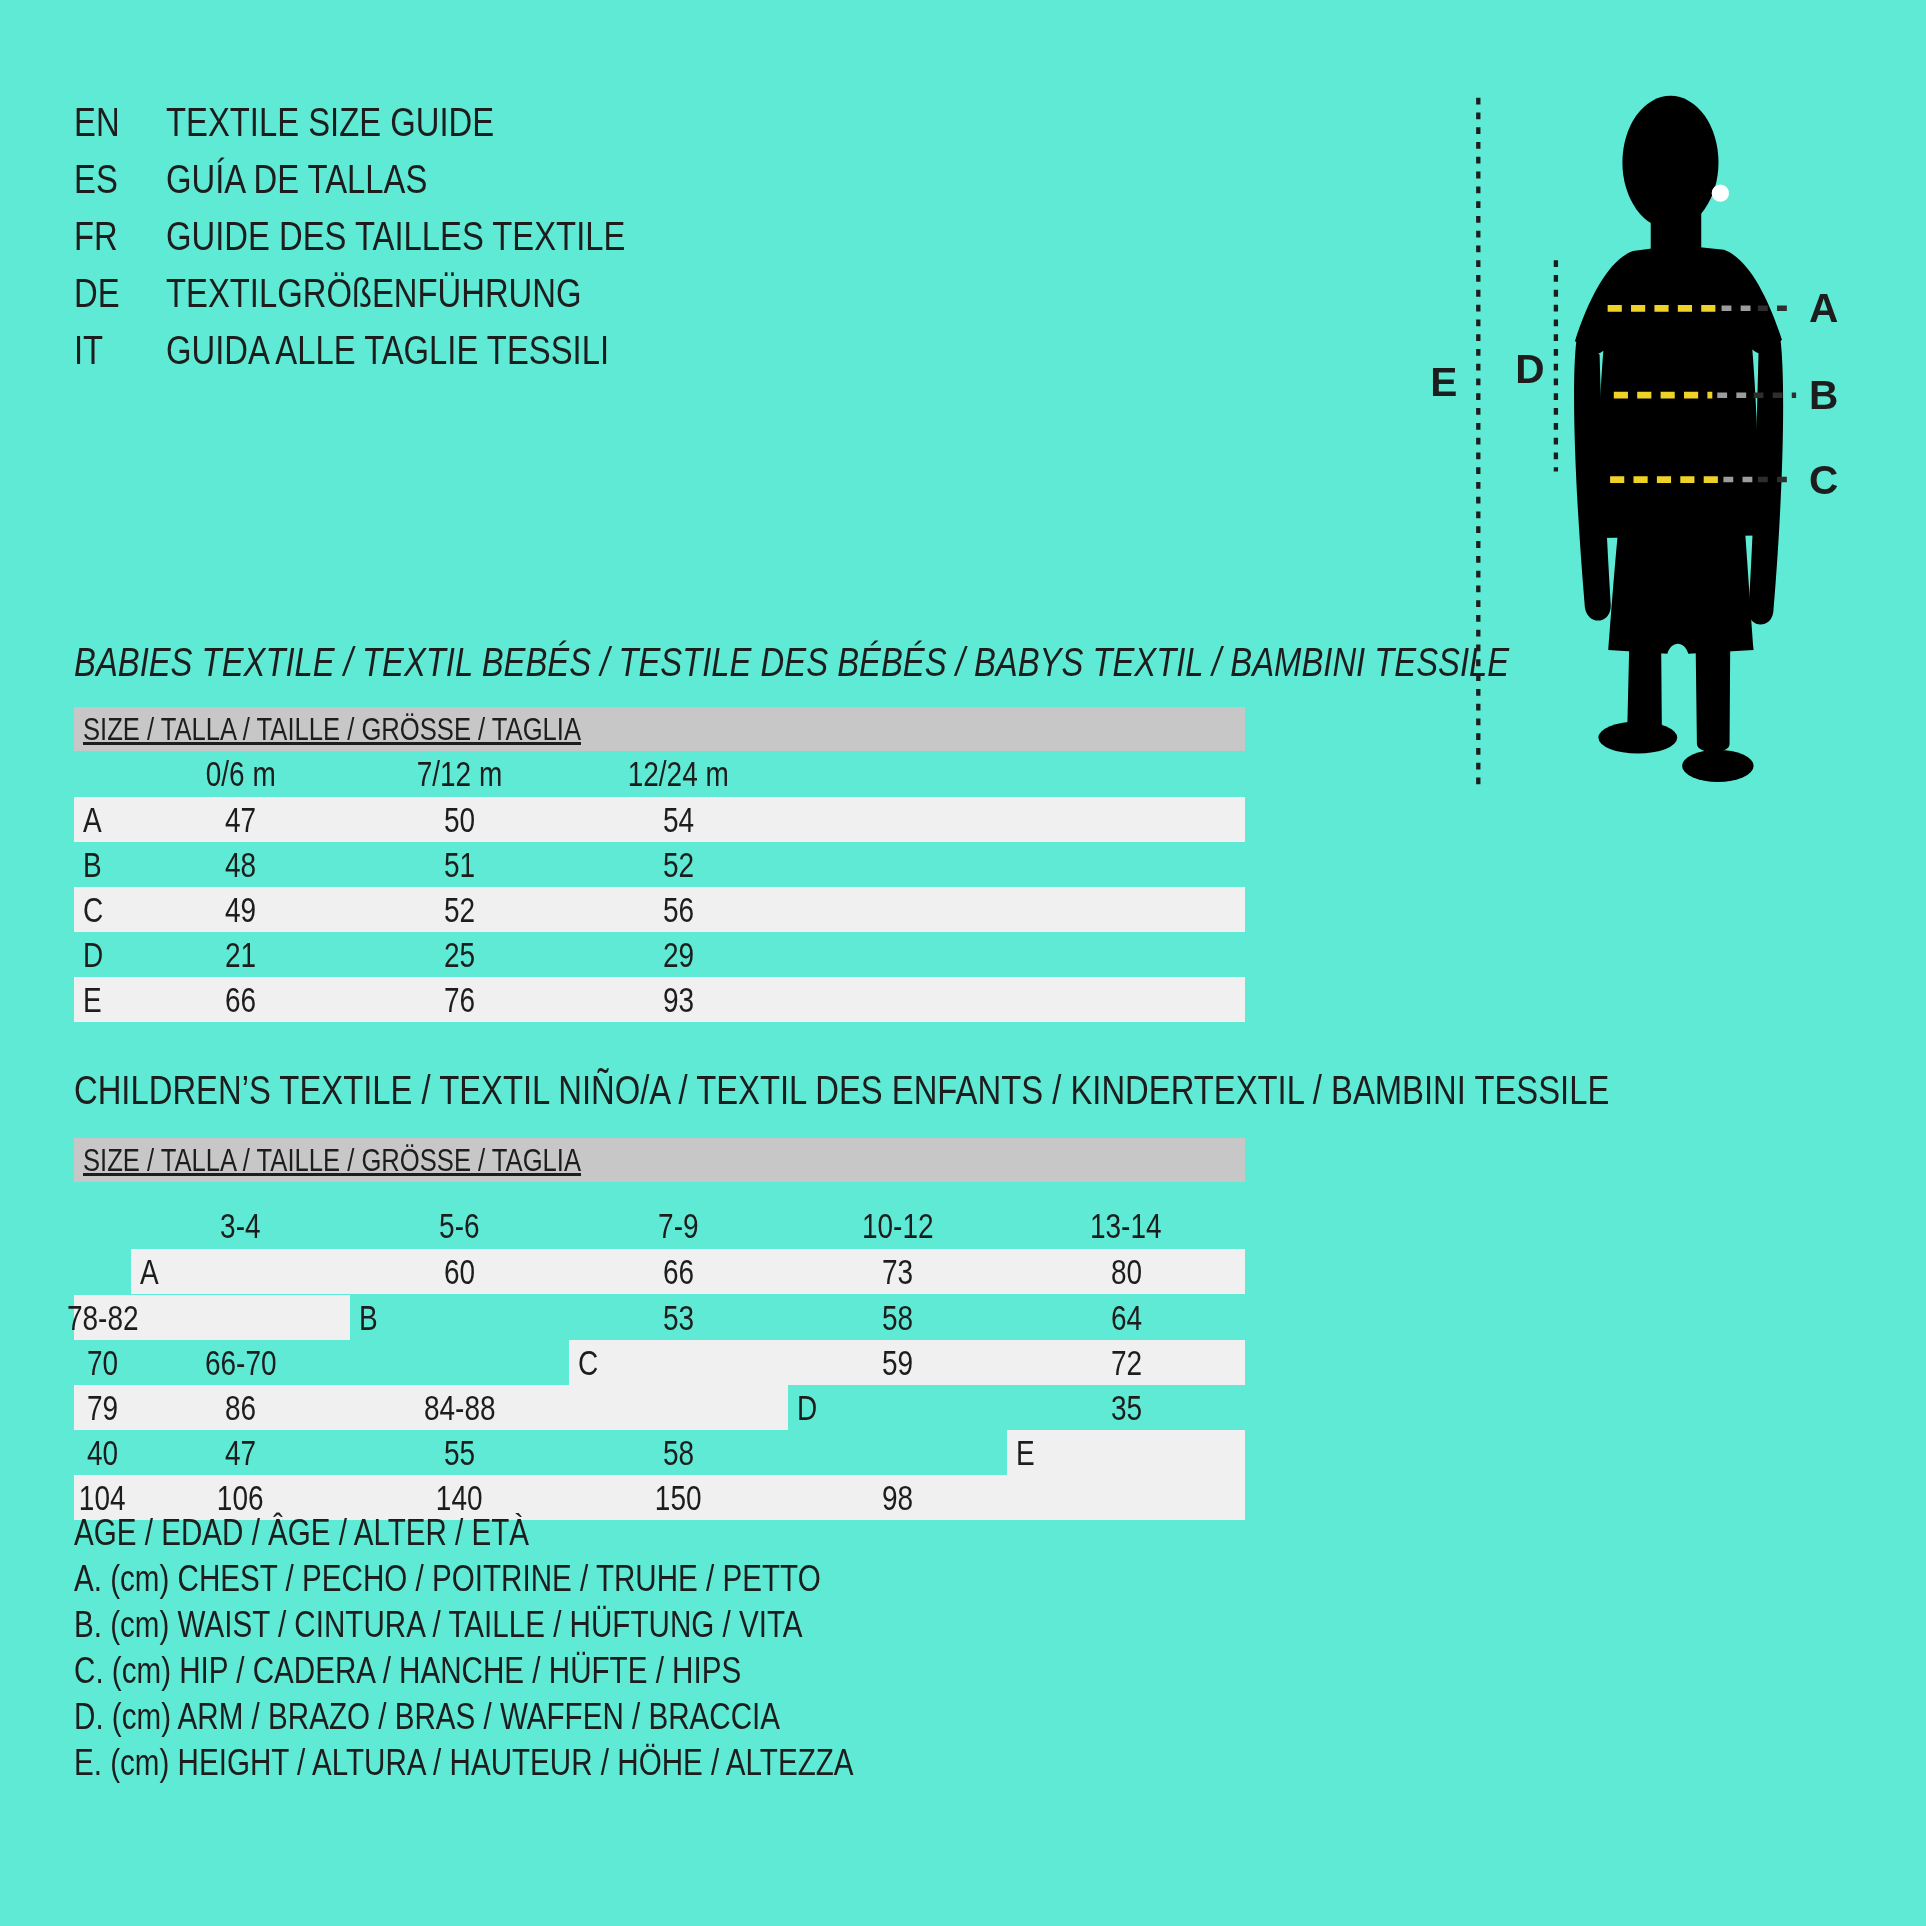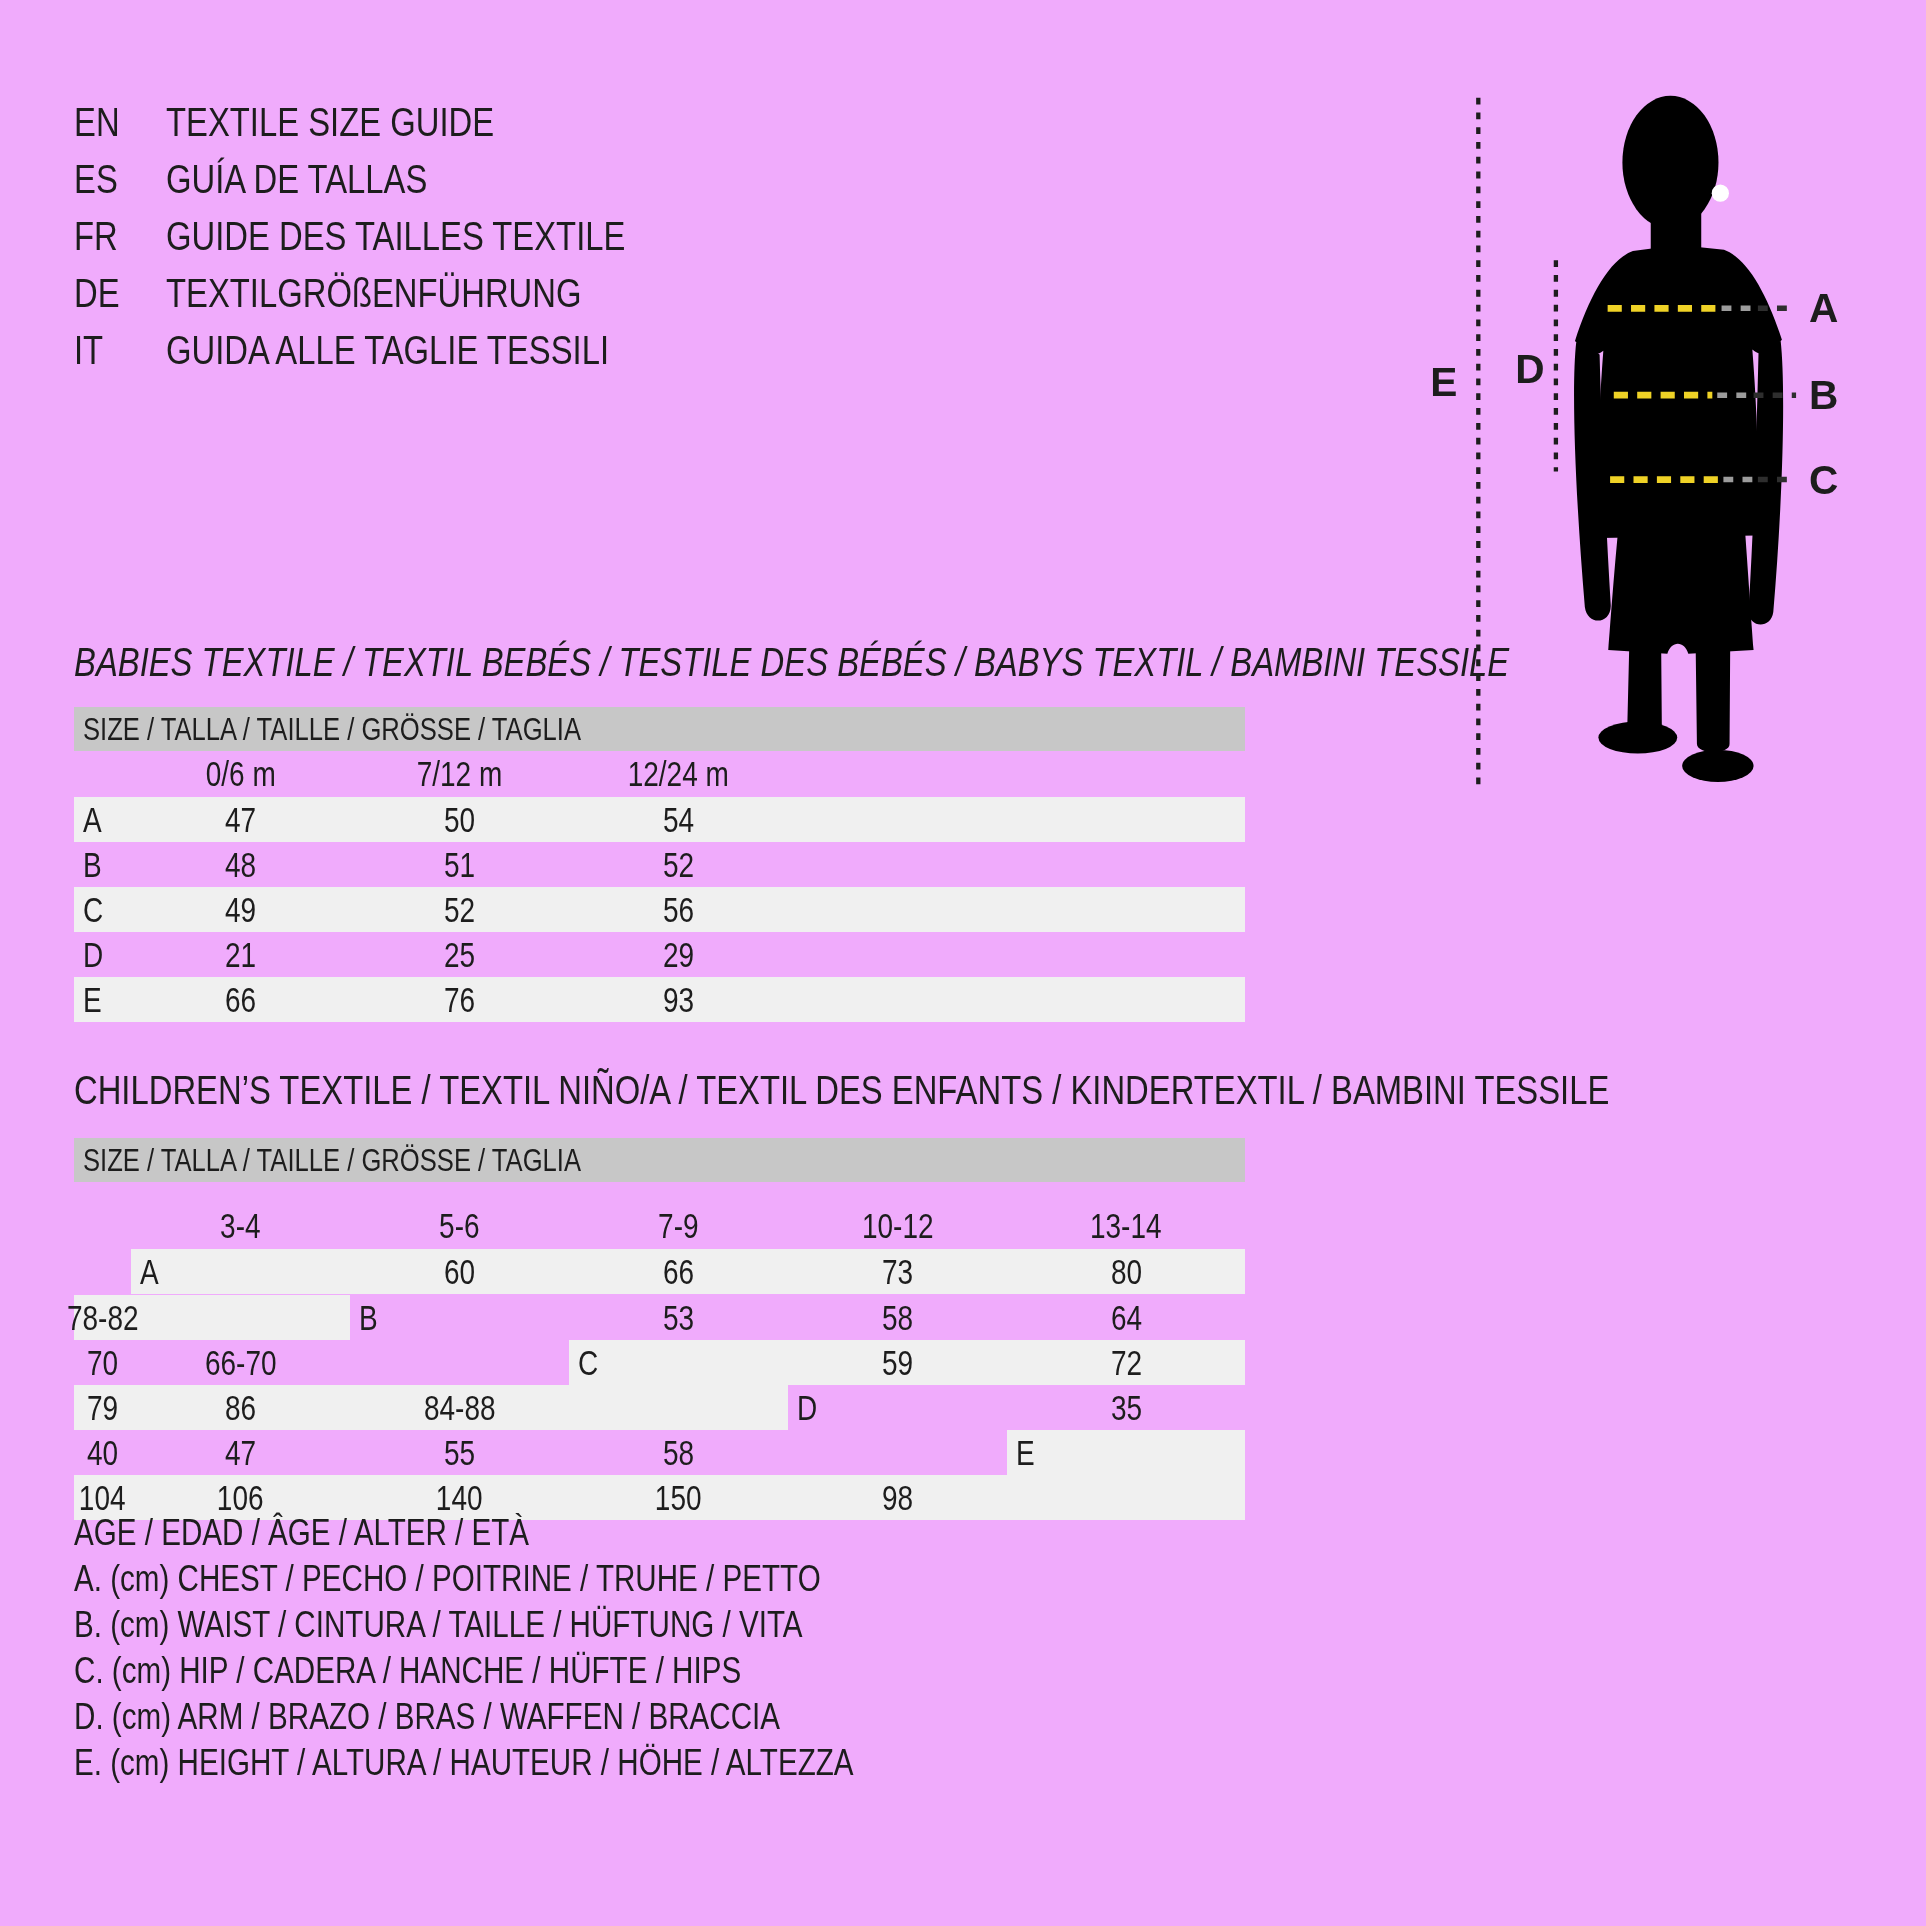--- a/index.html
+++ b/index.html
@@ -1,20 +1,20 @@
 <!DOCTYPE html>
 <html style="font-size:10px"><head>
 <meta charset="utf-8">
 <style>
   html,body{margin:0;padding:0;background:#ffffff;}
   #canvas{
     position:relative;
     width:1926px;
     height:1926px;
-    background:#f0abfc;
+    background:#5eead4;
     font-family:"Liberation Sans", sans-serif;
     color:#1d1d1d;
     overflow:hidden;
   }
   
   .cx{display:inline-block;transform:scaleX(0.8);transform-origin:0 50%;white-space:nowrap;}
   .cxc{display:inline-block;transform:scaleX(0.8);transform-origin:50% 50%;white-space:nowrap;}
 
   
   .lang-block{position:absolute;left:74px;top:94px;}
@@ -22,21 +22,21 @@
 
   
   .section-heading{position:absolute;left:74px;height:44px;display:flex;align-items:center;font-size:41px;}
   #babies-heading{top:640px;font-style:italic;}
   #children-heading{top:1068px;}
 
   
   .size-table{position:absolute;left:74px;width:1171px;}
   #babies-table{top:707px;}
   #children-table{top:1138px;}
-  .table-header-bar{height:44px;background:#c7c7c7;display:flex;align-items:center;padding-left:8.6px;box-sizing:border-box;font-size:32px;}
+  .table-header-bar{height:44px;background:#c7c7c7;display:flex;align-items:center;padding-left:8.6px;box-sizing:border-box;font-size:32px;text-decoration:underline;}
   .t-grid{display:grid;}
   .grid-3{grid-template-columns:57px 219px 219px 219px auto;}
   .grid-5{grid-template-columns:57px 219px 219px 219px 219px auto;margin-top:21px;}
   .t-row{display:contents;}
   .t-cell{height:45px;display:flex;align-items:center;justify-content:center;font-size:35px;}
   .colhead .t-cell{height:46px;}
   .t-cell.rowlabel{justify-content:flex-start;padding-left:8.6px;box-sizing:border-box;}
   .stripe .t-cell{background:#f0f0f0;}
 
   

